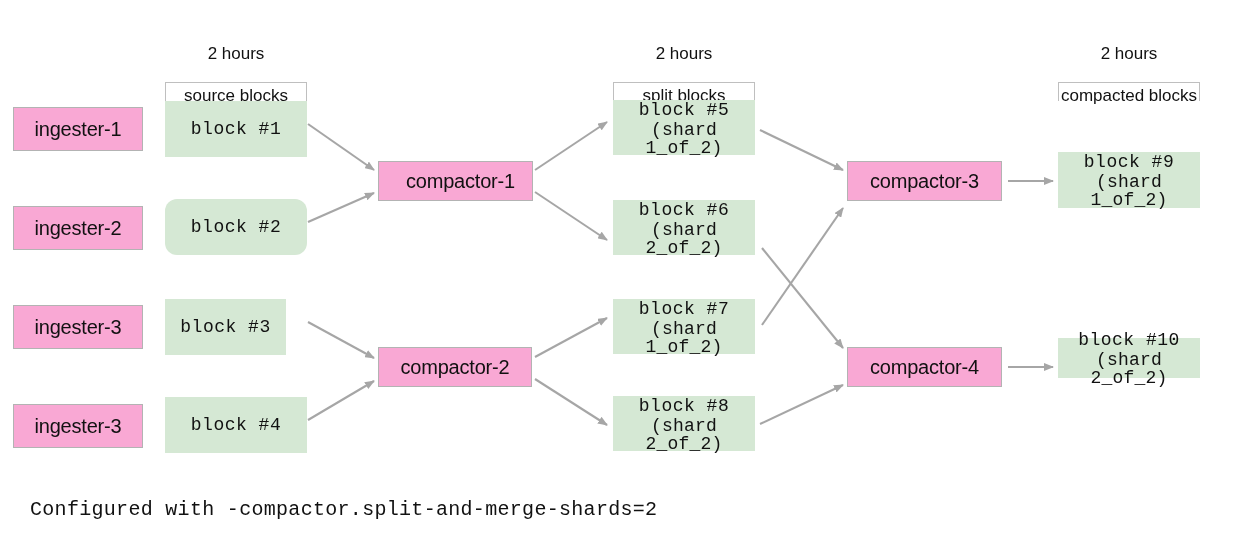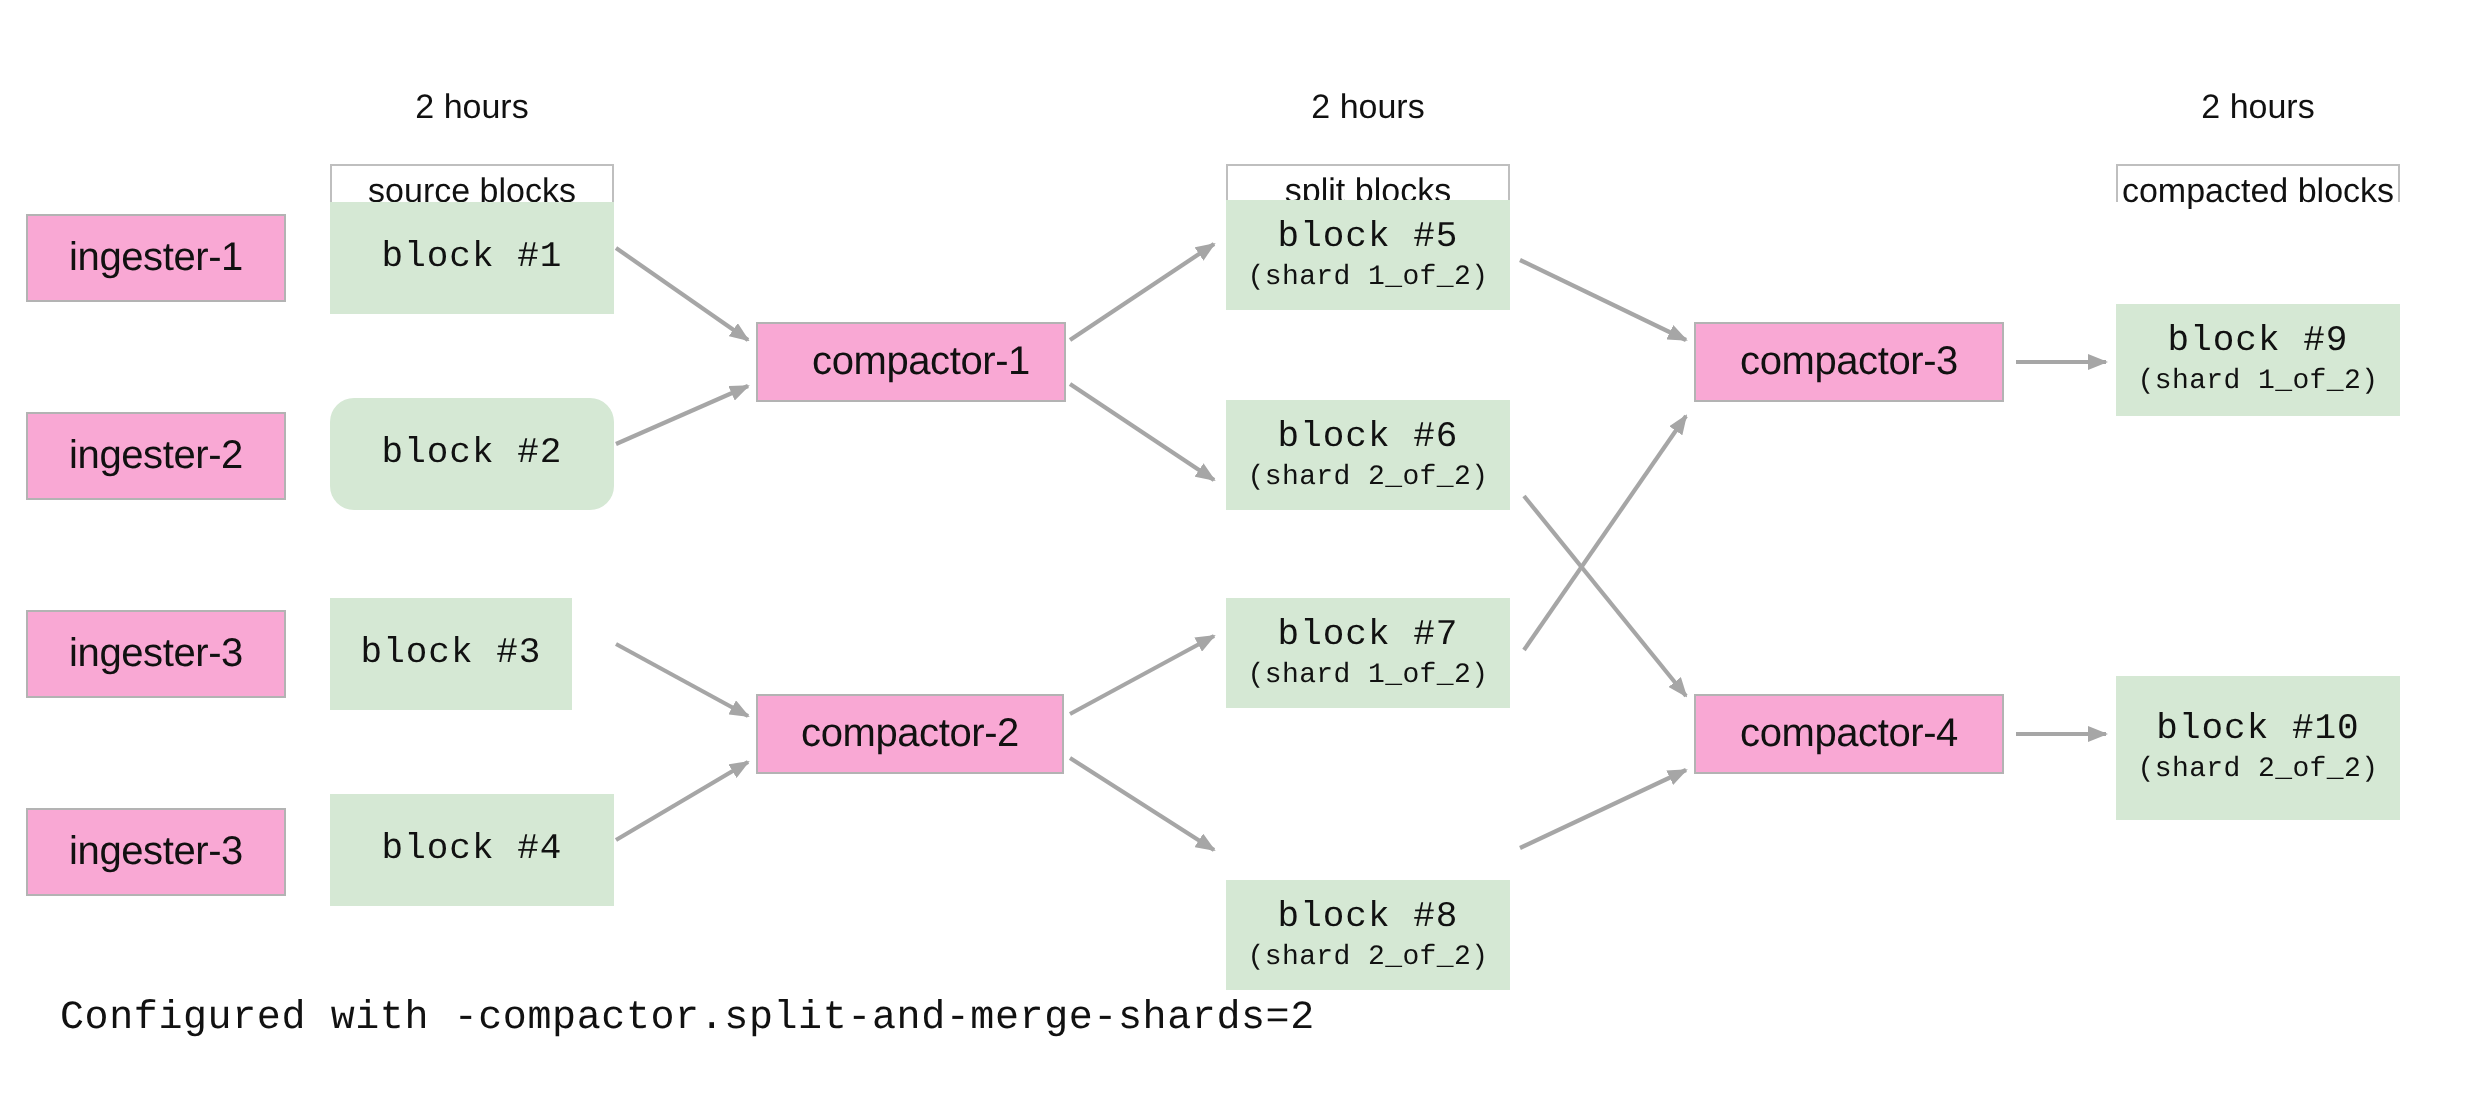--- a/index.html
+++ b/index.html
@@ -40,21 +40,21 @@
     border: none;
     font-family: "Liberation Mono", monospace;
     color: #111111;
   }
   .green-box .b-title {
     font-size: 18px;
     line-height: 22px;
     letter-spacing: 0.5px;
   }
   .green-box .b-sub {
-    font-size: 14px;
+    font-size: 18px;
     line-height: 18px;
     letter-spacing: 0.2px;
   }
   .stage-label {
     position: absolute;
     text-align: center;
     font-family: "Liberation Sans", sans-serif;
     font-size: 17px;
     line-height: 21px;
     color: #111111;
@@ -174,36 +174,36 @@
     <span class="b-sub">(shard 1_of_2)</span>
   </div>
   <div class="node green-box" style="left:613px; top:200px; width:142px; height:55px;">
     <span class="b-title">block #6</span>
     <span class="b-sub">(shard 2_of_2)</span>
   </div>
   <div class="node green-box" style="left:613px; top:299px; width:142px; height:55px;">
     <span class="b-title">block #7</span>
     <span class="b-sub">(shard 1_of_2)</span>
   </div>
-  <div class="node green-box" style="left:613px; top:396px; width:142px; height:55px;margin-top:44px;">
+  <div class="node green-box" style="left:613px; top:396px; width:142px; height:55px;">
     <span class="b-title">block #8</span>
     <span class="b-sub">(shard 2_of_2)</span>
   </div>
 
   <div class="node gray-box" style="left:847px; top:161px; width:155px; height:40px;">
     <span>compactor-3</span>
   </div>
   <div class="node gray-box" style="left:847px; top:347px; width:155px; height:40px;">
     <span>compactor-4</span>
   </div>
 
   <div class="node green-box" style="left:1058px; top:152px; width:142px; height:56px;">
     <span class="b-title">block #9</span>
     <span class="b-sub">(shard 1_of_2)</span>
   </div>
-  <div class="node green-box" style="left:1058px; top:338px; width:142px; height:72px;text-align:center;">
+  <div class="node green-box" style="left:1058px; top:338px; width:142px; height:40px;text-align:center;">
     <span class="b-title">block #10</span>
     <span class="b-sub">(shard 2_of_2)</span>
   </div>
 
   <div class="caption" style="left:30px; top:498px;">Configured with -compactor.split-and-merge-shards=2</div>
 
 </div>
 
 </body></html>

